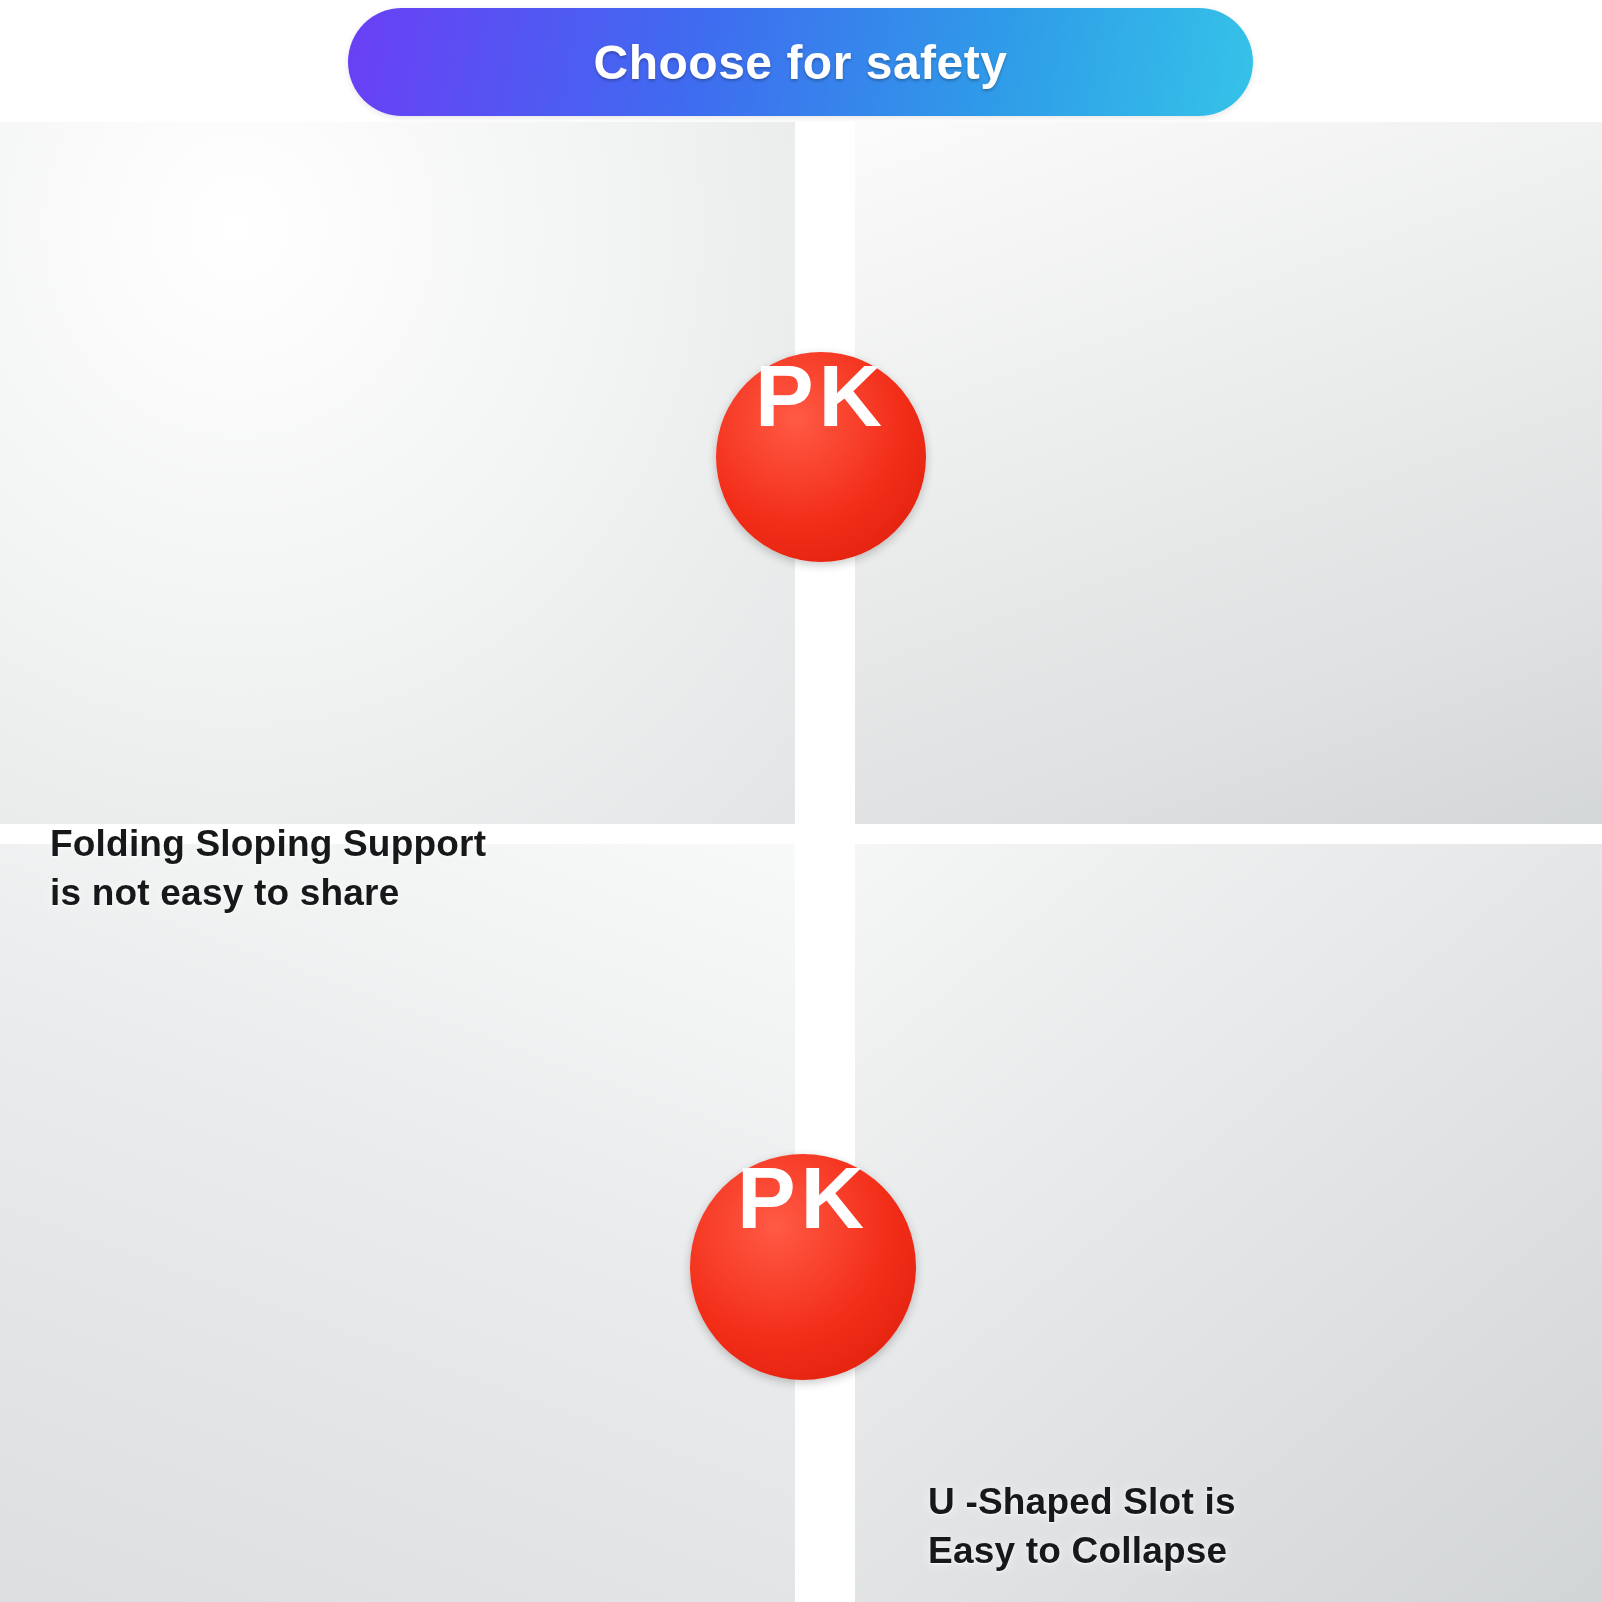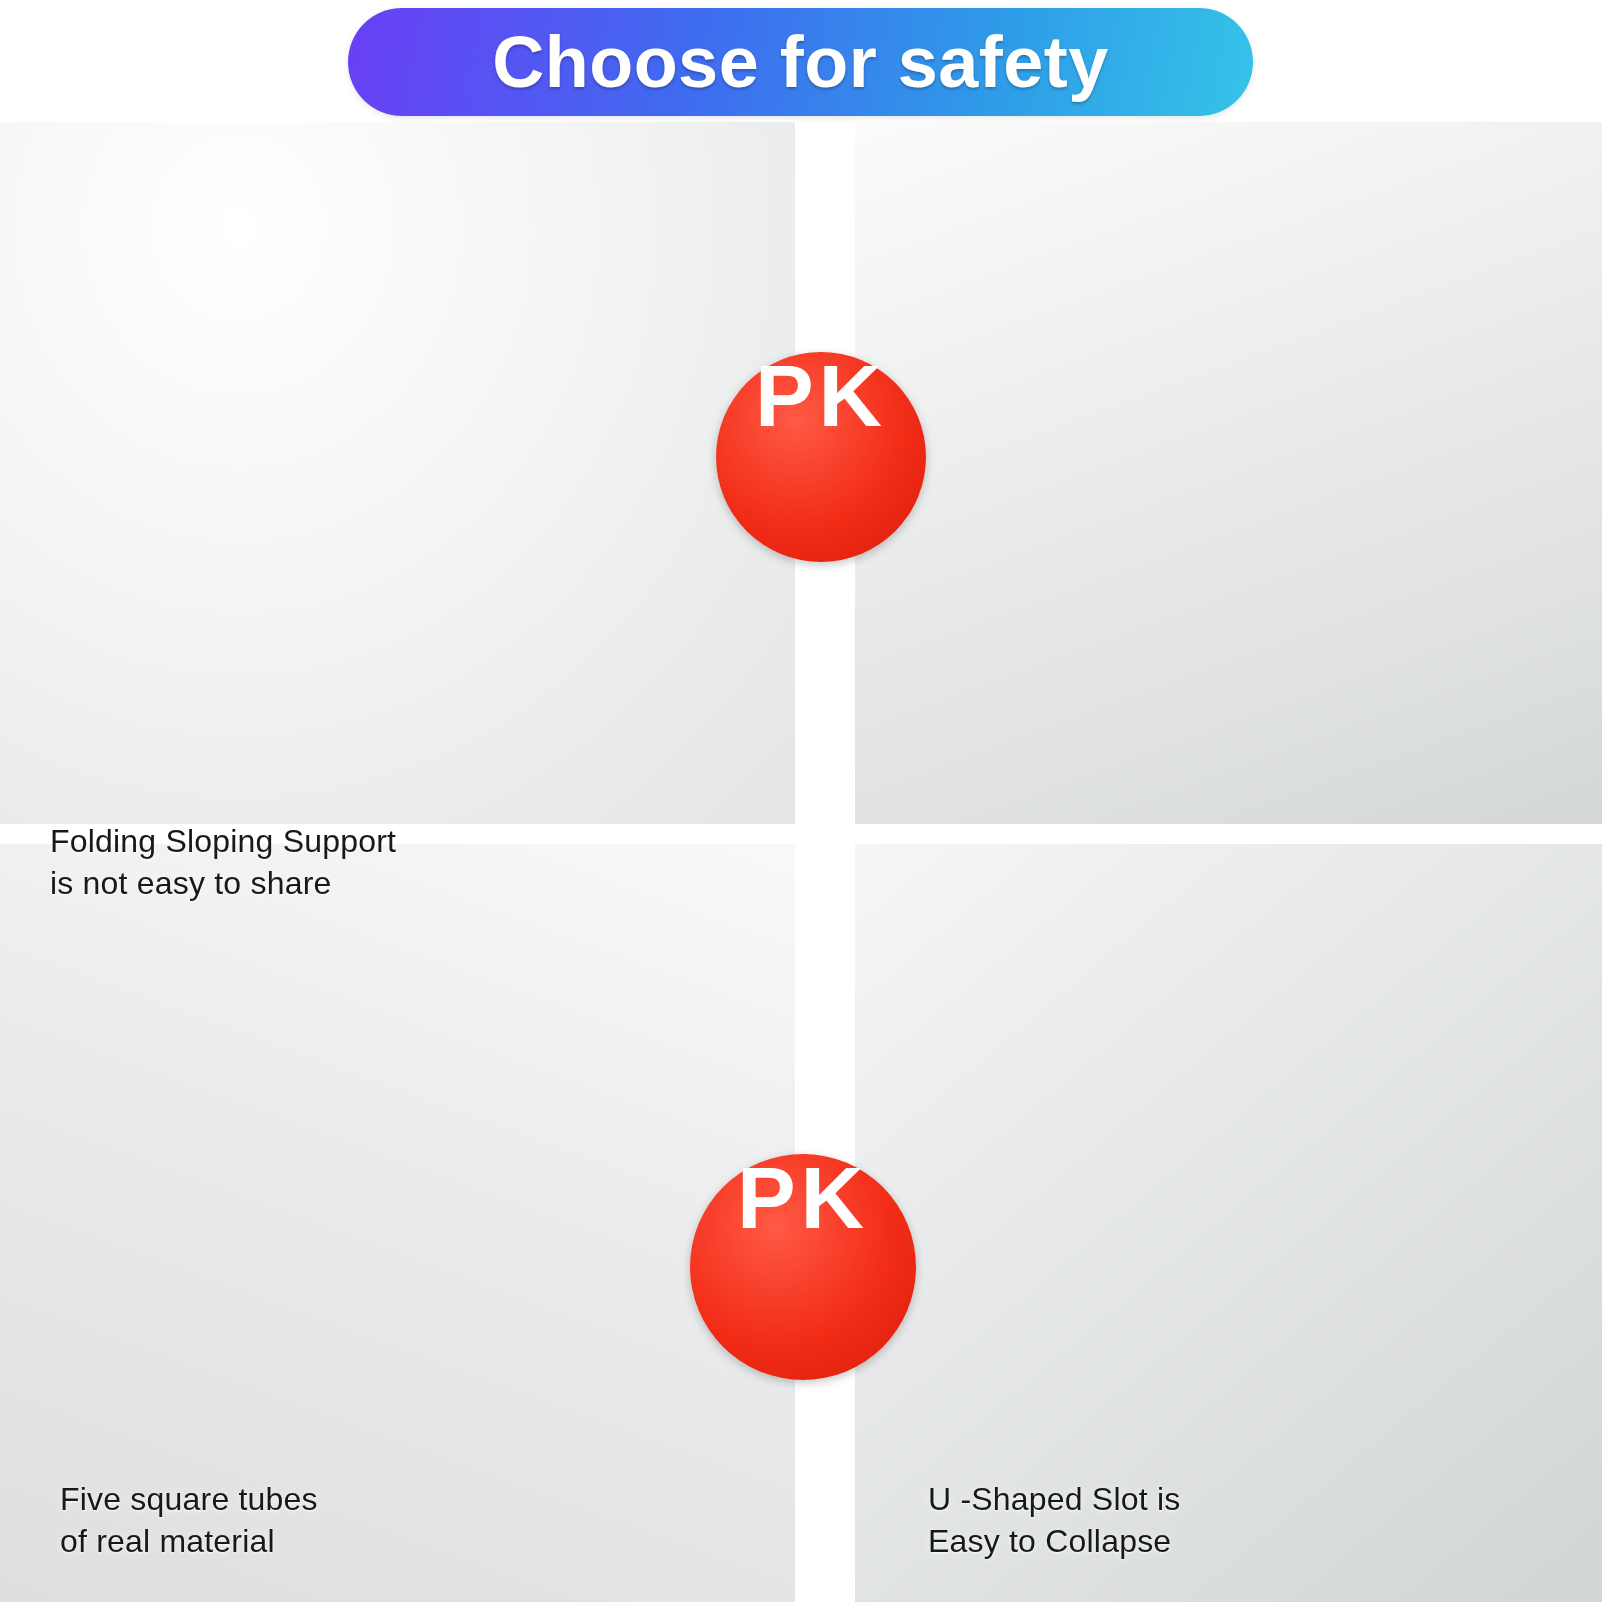--- a/index.html
+++ b/index.html
@@ -30,21 +30,21 @@
     height: 108px;
     border-radius: 54px;
     background: linear-gradient(100deg, #6a3ff5 0%, #3f6bf0 38%, #2f9ce8 72%, #35c3e8 100%);
     display: flex;
     align-items: center;
     justify-content: center;
     box-shadow: 0 2px 6px rgba(0,0,0,0.10);
   }
   .banner-text {
     color: #ffffff;
-    font-size: 72px;
+    font-size: 48px;
     font-weight: bold;
     letter-spacing: 0.5px;
     text-shadow: 0 2px 3px rgba(0,0,0,0.25);
     white-space: nowrap;
     text-align: right;
   }
 
   
   .grid {
     position: absolute;
@@ -129,22 +129,22 @@
     line-height: 1;
   }
   .pk-top { left: 716px; top: 352px; width: 210px; height: 210px; }
   .pk-bottom { left: 690px; top: 1154px; width: 226px; height: 226px; }
 
   
   .caption {
     position: absolute;
     z-index: 30;
     color: #16181a;
-    font-size: 32px;
-    font-weight: normal;
+    font-size: 37px;
+    font-weight: bold;
     line-height: 1.32;
     letter-spacing: 0.2px;
     text-shadow: 0 1px 2px rgba(255,255,255,0.85), 0 0 12px rgba(255,255,255,0.7);
     white-space: pre-line;
   }
   .cap-tl { left: 50px;  top: 820px;  width: 700px; }
   .cap-tr { left: 928px; top: 820px;  width: 660px; }
   .cap-bl { left: 60px;  top: 1478px; width: 700px; }
   .cap-br { left: 928px; top: 1478px; width: 660px; }
 </style>
@@ -394,18 +394,16 @@
 
   <div class="pk pk-top">
     <span class="pk-label">PK</span>
   </div>
   <div class="pk pk-bottom">
     <span class="pk-label">PK</span>
   </div>
 
   <div class="caption cap-tl">Folding Sloping Support
 is not easy to share</div>
-  <div class="caption cap-bl">Five square tubes
-of real material</div>
   <div class="caption cap-br">U -Shaped Slot is
 Easy to Collapse</div>
 
 </div>
 
 </body></html>

